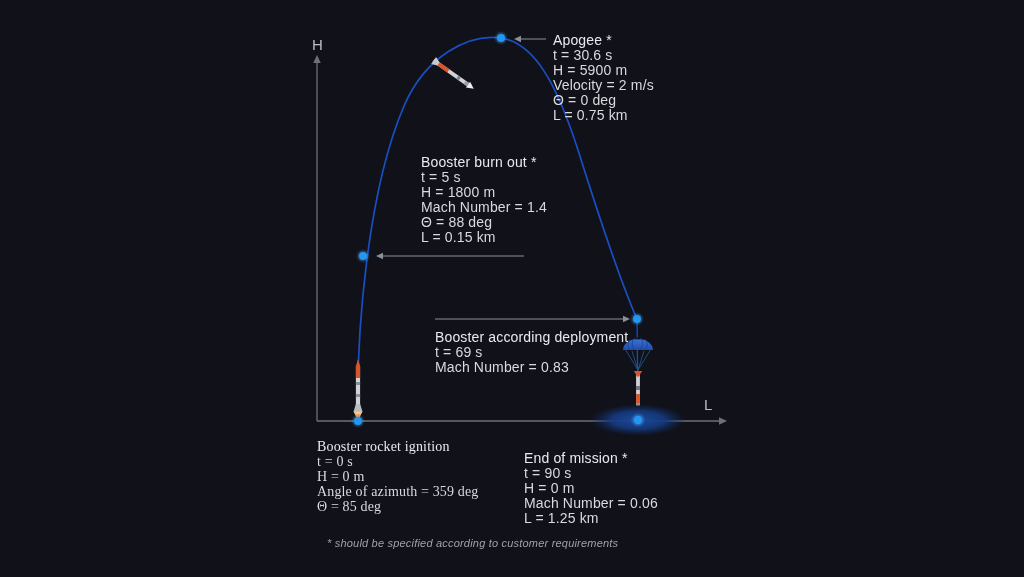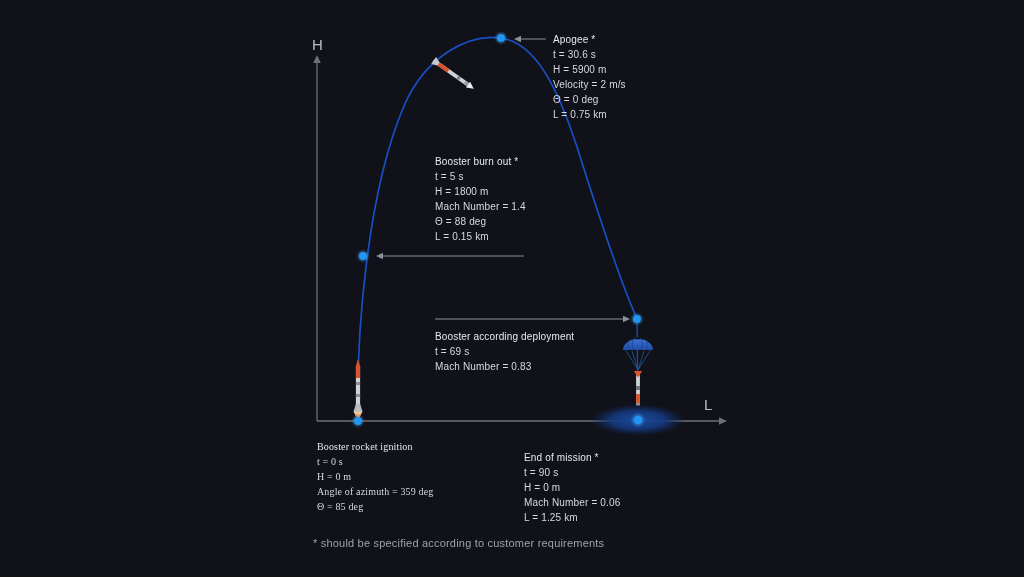--- a/index.html
+++ b/index.html
@@ -14,21 +14,21 @@
     position: relative;
     width: 1024px;
     height: 577px;
     background: #101119;
     overflow: hidden;
   }
   
   .annot {
     position: absolute;
     color: #d8dade;
-    font-size: 10px;
+    font-size: 14px;
     line-height: 14.9px;
     letter-spacing: 0.15px;
     white-space: nowrap;
   }
   .annot .hdr {
     color: #e8eaee;
   }
   .axis-label {
     position: absolute;
     color: #b9bcc4;
@@ -181,21 +181,21 @@
 
   <div class="annot" style="left:553px; top:33px;">
     <div class="hdr">Apogee *</div>
     <div>t = 30.6 s</div>
     <div>H = 5900 m</div>
     <div>Velocity = 2 m/s</div>
     <div>Θ = 0 deg</div>
     <div>L = 0.75 km</div>
   </div>
 
-  <div class="annot" style="left:435px; top:155px;">
+  <div class="annot" style="left:421px; top:155px;">
     <div class="hdr">Booster burn out *</div>
     <div>t = 5 s</div>
     <div>H = 1800 m</div>
     <div>Mach Number = 1.4</div>
     <div>Θ = 88 deg</div>
     <div>L = 0.15 km</div>
   </div>
 
   <div class="annot" style="left:435px; top:330px;">
     <div class="hdr">Booster according deployment</div>
@@ -212,15 +212,15 @@
   </div>
 
   <div class="annot" style="left:524px; top:440px;margin-top:11px;">
     <div class="hdr">End of mission *</div>
     <div>t = 90 s</div>
     <div>H = 0 m</div>
     <div>Mach Number = 0.06</div>
     <div>L = 1.25 km</div>
   </div>
 
-  <div class="footnote" style="left:313px; top:537px;">* should be specified according to customer requirements</div>
+  <div class="footnote" style="left:327px; top:537px;font-style:italic;">* should be specified according to customer requirements</div>
 
 </div>
 
 </body></html>

